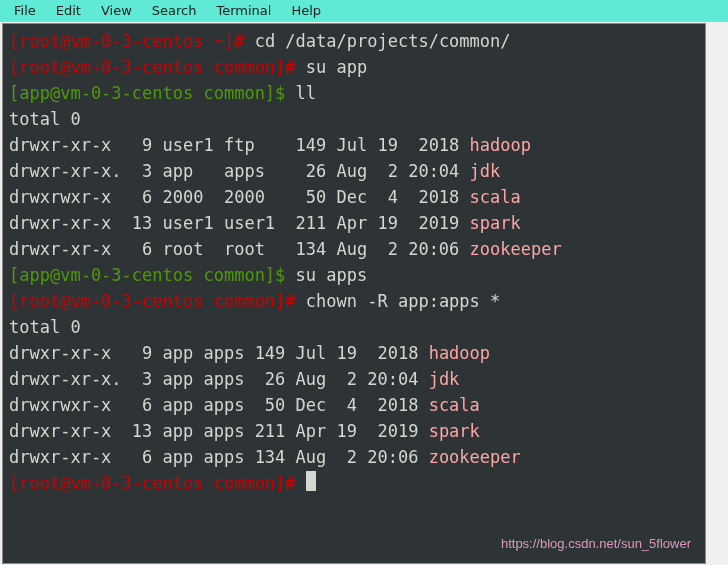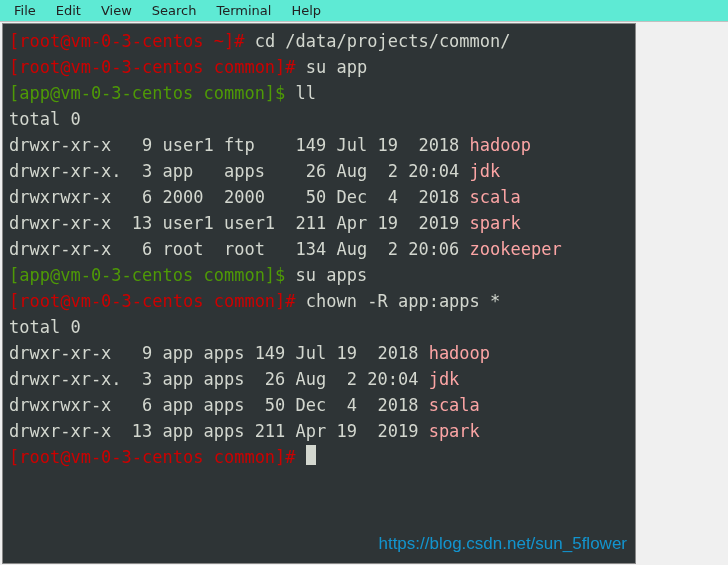--- a/index.html
+++ b/index.html
@@ -24,21 +24,21 @@
       font-family: "DejaVu Sans", sans-serif;
       font-size: 13px;
     }
     .menubar-item {
       padding: 2px 10px;
       cursor: default;
       color: #222;
     }
     .terminal {
       background: #2e3436;
-      width: 634px;
+      width: 704px;
       height: 541px;
       margin: 1px 2px;
       padding: 4px 6px;
       border: 1px solid #888;
       font-size: 17px;
       line-height: 26px;
       position: relative;
       overflow: hidden;
     }
     .line {
@@ -61,25 +61,25 @@
     .cursor {
       display: inline-block;
       width: 10px;
       height: 20px;
       background: #d3d7cf;
       vertical-align: text-bottom;
       margin-bottom: 2px;
     }
     .watermark {
       position: absolute;
-      right: 8px;
+      right: 14px;
       bottom: 6px;
-      color: #0ea5e9;
+      color: #f9a8d4;
       font-family: sans-serif;
-      font-size: 17px;
+      font-size: 13px;
       opacity: 0.85;
     }
   </style>
 </head>
 <body>
 
 <div class="menubar">
   <div class="menubar-item">File</div>
   <div class="menubar-item">Edit</div>
   <div class="menubar-item">View</div>
@@ -98,15 +98,16 @@
     <div class="line"><span class="cmd">drwxrwxr-x   6 2000  2000    50 Dec  4  2018 </span><span class="dir-blue">scala</span></div>
     <div class="line"><span class="cmd">drwxr-xr-x  13 user1 user1  211 Apr 19  2019 </span><span class="dir-blue">spark</span></div>
     <div class="line"><span class="cmd">drwxr-xr-x   6 root  root   134 Aug  2 20:06 </span><span class="dir-blue">zookeeper</span></div>
     <div class="line"><span class="prompt-green">[app@vm-0-3-centos common]$</span> <span class="cmd">su apps</span></div>
     <div class="line"><span class="prompt-red">[root@vm-0-3-centos common]#</span> <span class="cmd">chown -R app:apps *</span></div>
     <div class="line">total 0</div>
     <div class="line"><span class="cmd">drwxr-xr-x   9 app apps 149 Jul 19  2018 </span><span class="dir-blue">hadoop</span></div>
     <div class="line"><span class="cmd">drwxr-xr-x.  3 app apps  26 Aug  2 20:04 </span><span class="dir-blue">jdk</span></div>
     <div class="line"><span class="cmd">drwxrwxr-x   6 app apps  50 Dec  4  2018 </span><span class="dir-blue">scala</span></div>
     <div class="line"><span class="cmd">drwxr-xr-x  13 app apps 211 Apr 19  2019 </span><span class="dir-blue">spark</span></div>
+    <div class="line"><span class="cmd">drwxr-xr-x   6 app apps 134 Aug  2 20:06 </span><span class="dir-blue">zookeeper</span></div>
     <div class="line"><span class="prompt-red">[root@vm-0-3-centos common]#</span> <span class="cmd"></span><span class="cursor"></span></div>
     <div class="watermark">https://blog.csdn.net/sun_5flower</div>
 </div>
 
 </body></html>

